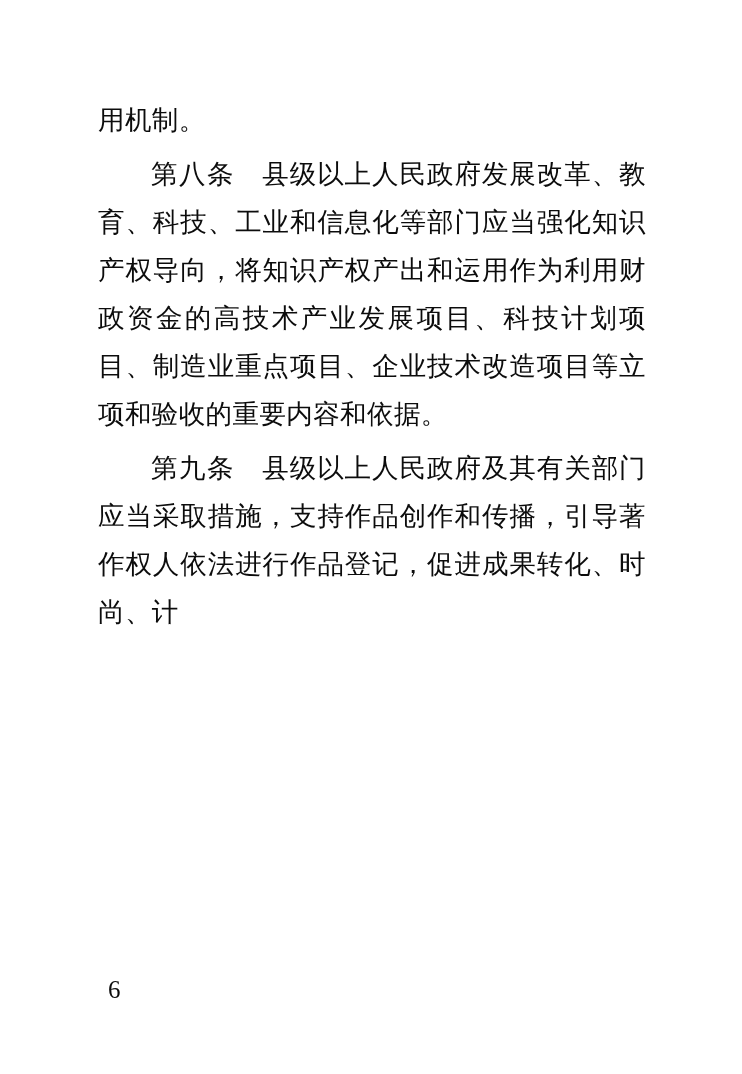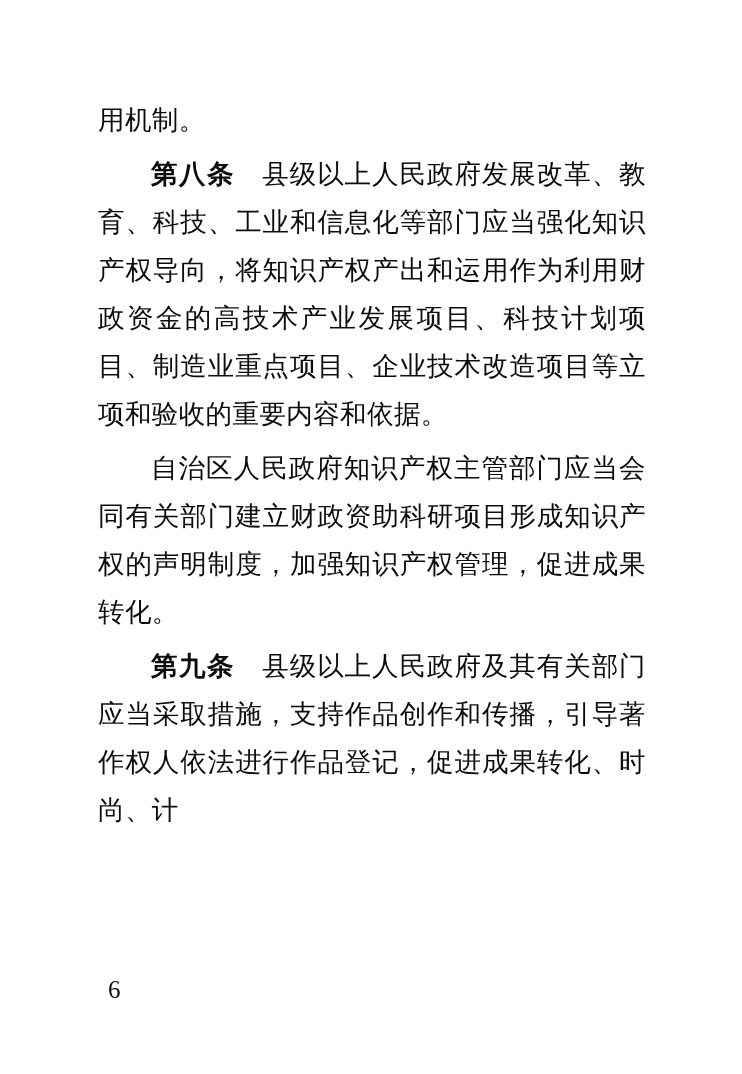--- a/index.html
+++ b/index.html
@@ -36,21 +36,21 @@
     letter-spacing: 0.4px;
     text-align: justify;
     text-justify: inter-ideograph;
     font-family: "Liberation Serif", "DejaVu Serif", serif;
     color: #0c0c0c;
   }
   .para.indent {
     text-indent: 2em;
   }
   .para .article-no {
-    font-weight: 700;
+    font-weight: 400;
     letter-spacing: 1px;
   }
   .para .gap {
     display: inline-block;
     width: 1em;
   }
   .page-number {
     position: absolute;
     left: 108px;
     top: 975px;
@@ -69,23 +69,20 @@
 
     <p class="para">
       <span>用机制。</span>
     </p>
 
 
     <p class="para indent">
       <span class="article-no">第八条</span><span class="gap"></span><span>县级以上人民政府发展改革、教育、科技、工业和信息化等部门应当强化知识产权导向，将知识产权产出和运用作为利用财政资金的高技术产业发展项目、科技计划项目、制造业重点项目、企业技术改造项目等立项和验收的重要内容和依据。</span>
     </p>
 
-    <p class="para indent">
-      <span>自治区人民政府知识产权主管部门应当会同有关部门建立财政资助科研项目形成知识产权的声明制度，加强知识产权管理，促进成果转化。</span>
-    </p>
 
     <p class="para indent">
       <span class="article-no">第九条</span><span class="gap"></span><span>县级以上人民政府及其有关部门应当采取措施，支持作品创作和传播，引导著作权人依法进行作品登记，促进成果转化、时尚、计</span>
     </p>
 
   </div>
 
   <div class="page-number">6</div>
 
 </div>

